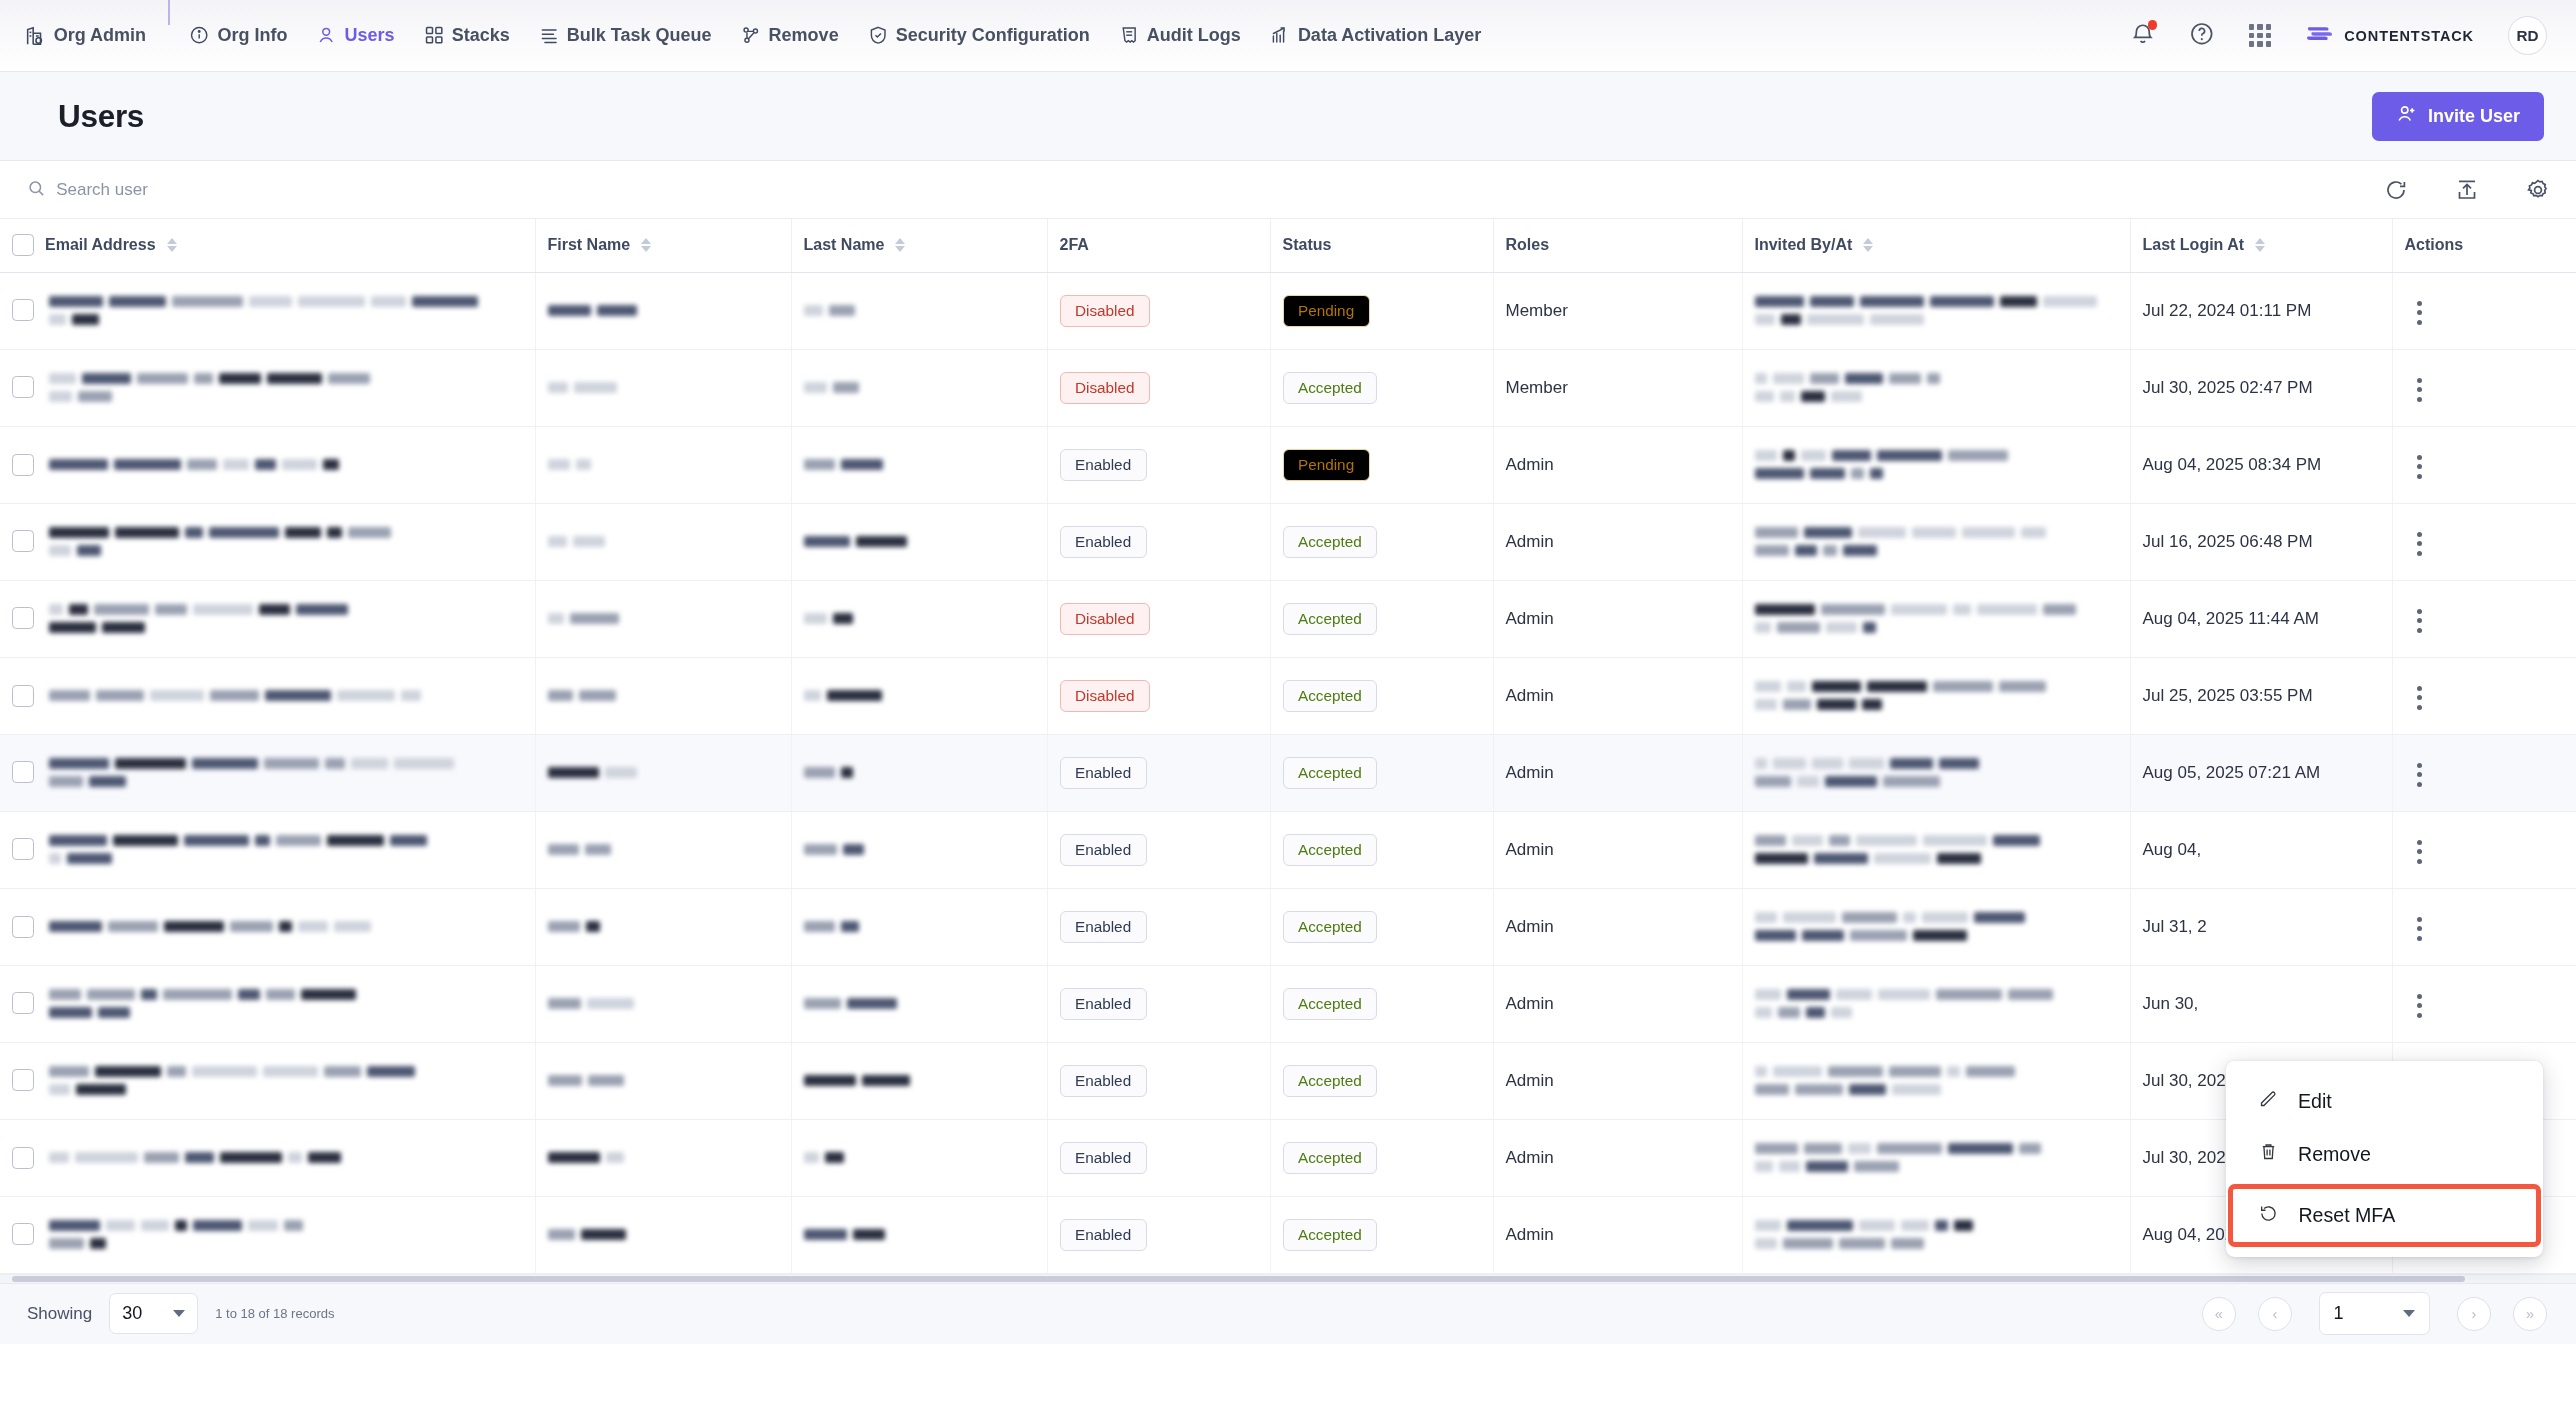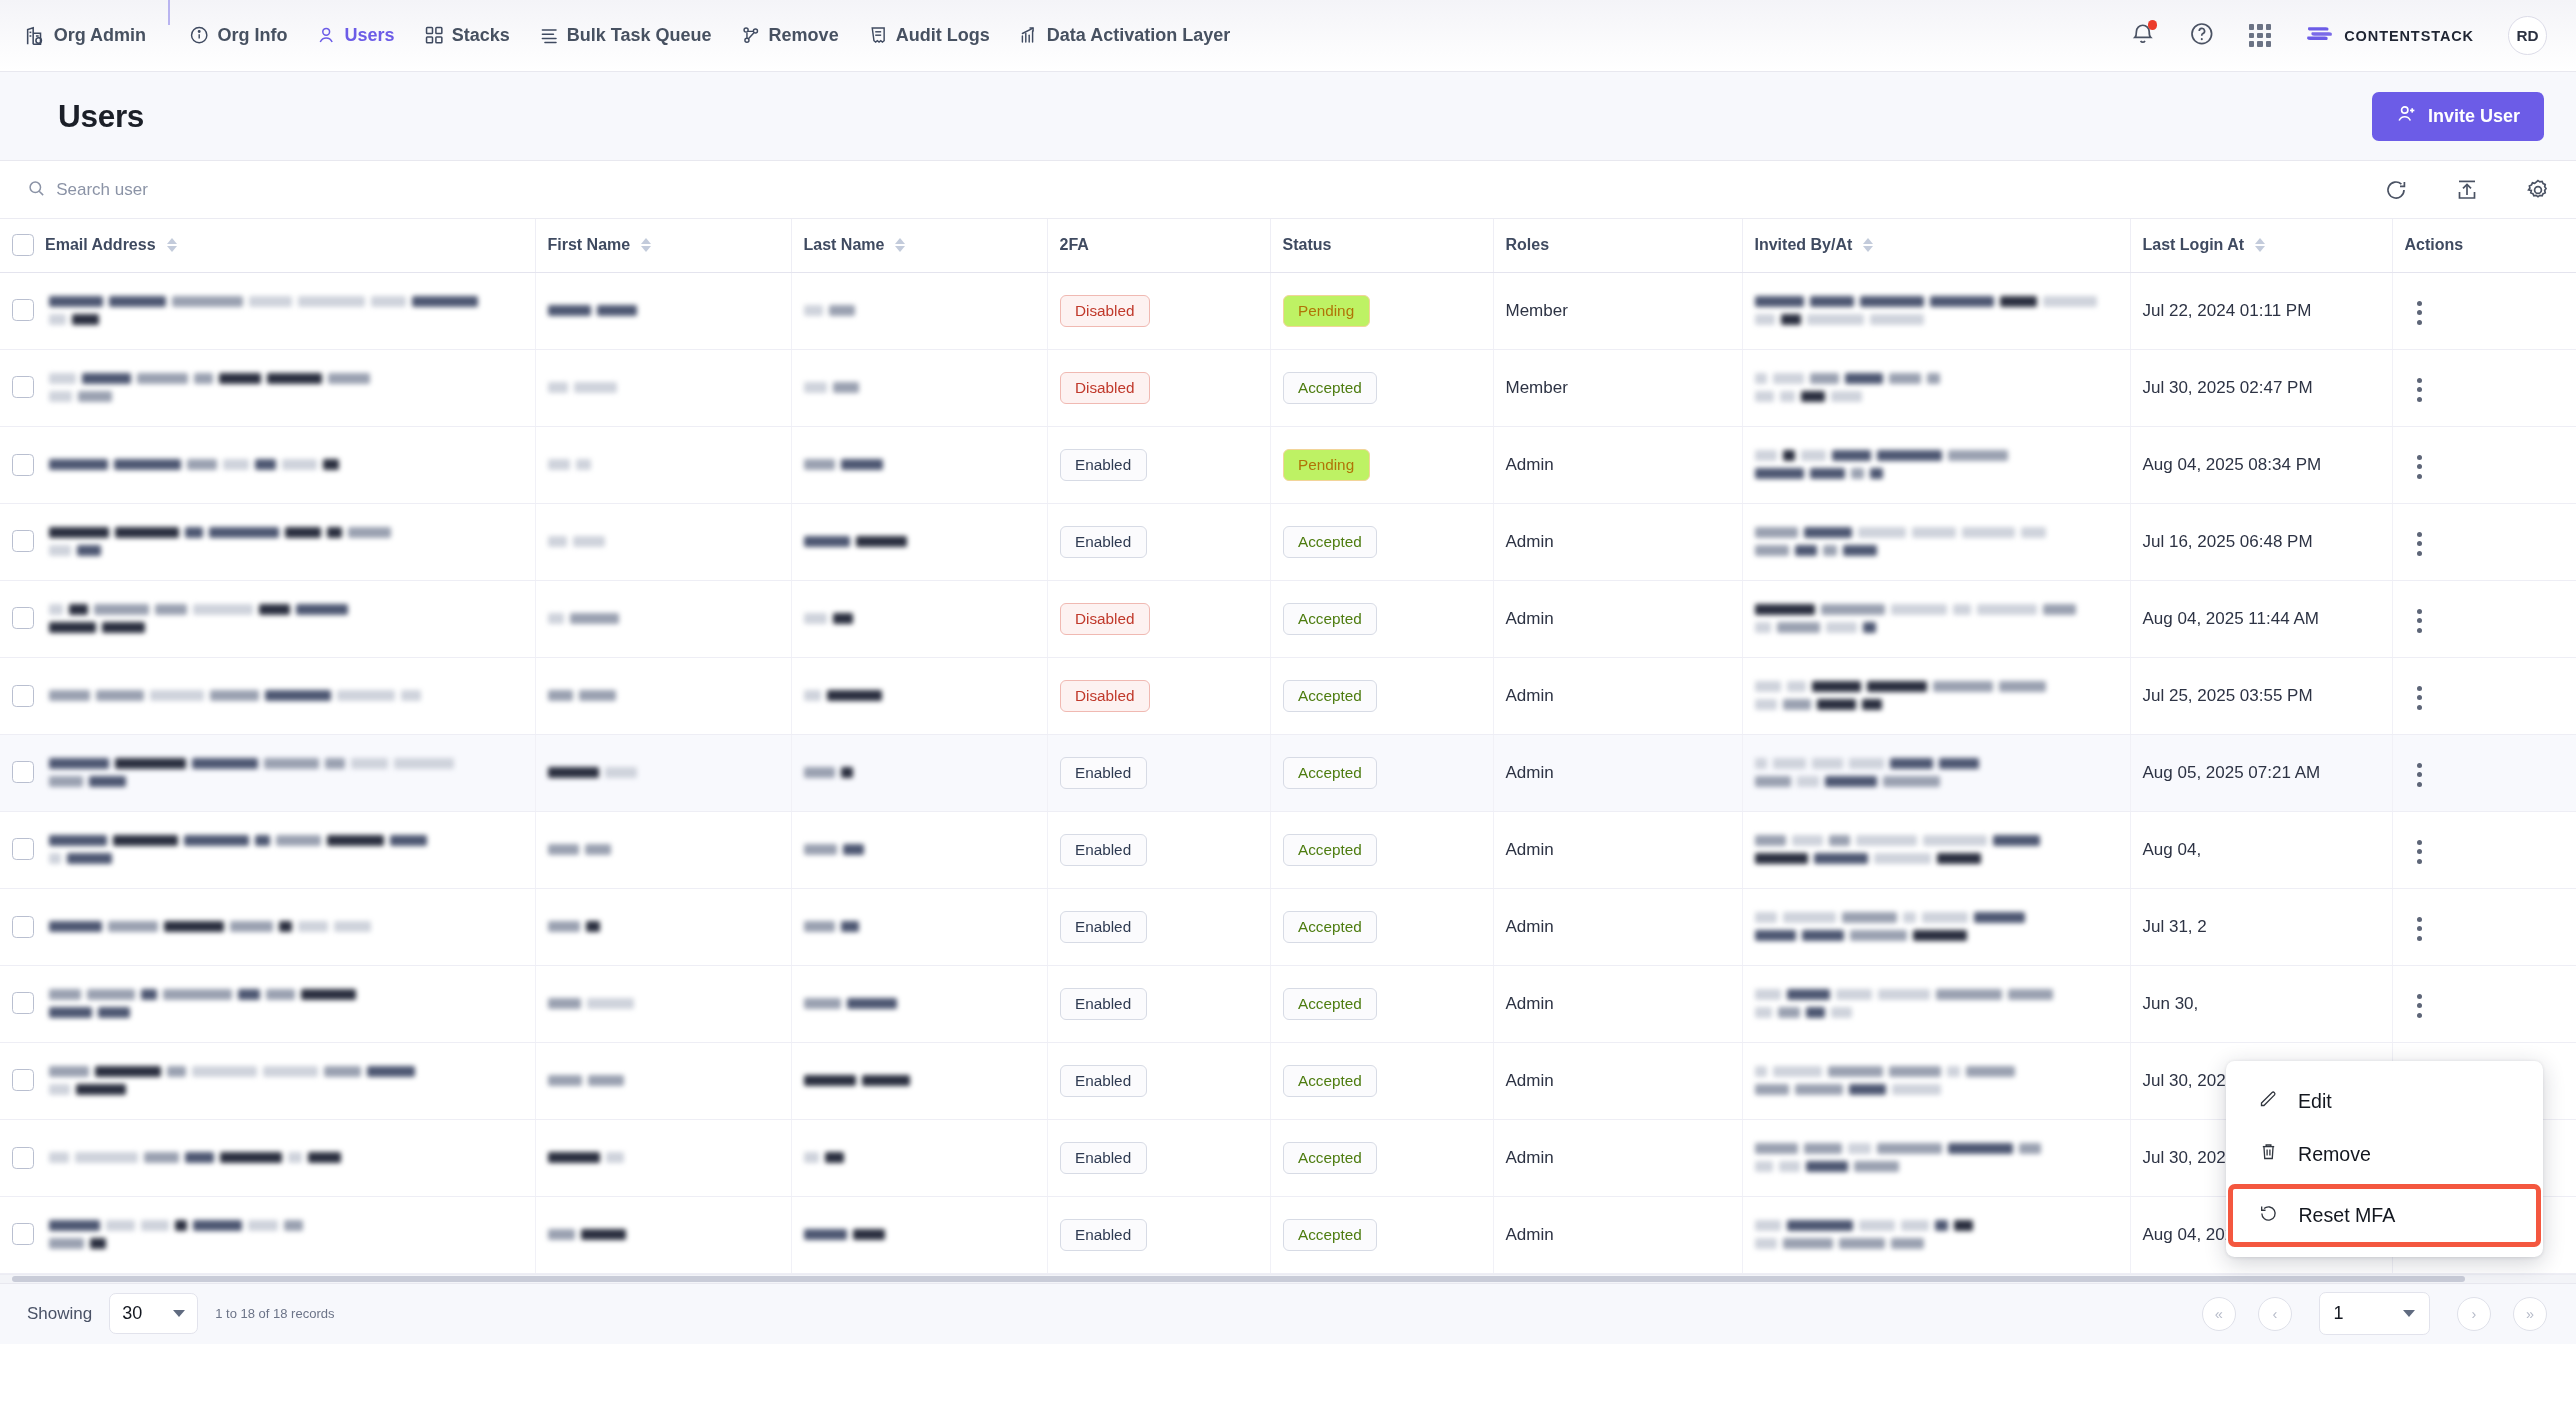--- a/index.html
+++ b/index.html
@@ -131,21 +131,21 @@
   .bl-n { background: #4e5873; }
   .blur-2 { margin-top: 6.8px; }
 
   .pill {
     display: inline-flex; align-items: center; justify-content: center;
     height: 32px; padding: 0 14.5px; border-radius: 6px;
     font-size: 15.3px; font-weight: normal; border: 0.9px solid;
   }
   .pill-disabled { color: #c0392b; border-color: #f0b9b2; background: #fdf2f1; }
   .pill-enabled  { color: #2f3b52; border-color: #d7dbe5; background: #fbfbfd; }
-  .pill-pending  { color: #b07407; border-color: #f2d49a; background: #bef264; }
+  .pill-pending  { color: #b07407; border-color: #f2d49a; background: #000000; }
   .pill-accepted { color: #4d7c0f; border-color: #d7dbe5; background: #fbfbfd; }
 
   .kebab {
     display: inline-flex; flex-direction: column; gap: 4.3px;
     cursor: pointer; padding: 5.1px 12px;
   }
   .kebab i { width: 5.1px; height: 5.1px; border-radius: 50%; background: #5d6577; display: block; }
 
   
   .ctx-menu {
@@ -280,20 +280,29 @@
         <svg width="20.4" height="20.4" viewBox="0 0 24 24" fill="none" stroke="#3f4a60" stroke-width="1.7">
           <circle cx="6" cy="6" r="2.4"></circle>
             <circle cx="17" cy="7" r="2.4"></circle>
             <circle cx="7" cy="18" r="2.4"></circle>
           <path d="M8 7.5 14.7 7.5M7 9 7 15.2M9 16 15 9.5"></path>
         </svg>
       </span>
       <span>Remove</span>
     </div>
 
+    <div class="nav-item">
+      <span class="nav-icon">
+        <svg width="20.4" height="20.4" viewBox="0 0 24 24" fill="none" stroke="#3f4a60" stroke-width="1.7">
+          <path d="M12 2.8 20 6v6c0 5-3.6 8.2-8 9.3C7.6 20.2 4 17 4 12V6z"></path>
+          <polyline points="8.8,12 11,14.2 15.2,10"></polyline>
+        </svg>
+      </span>
+      <span>Security Configuration</span>
+    </div>
 
 
     <div class="nav-item">
       <span class="nav-icon">
         <svg width="20.4" height="20.4" viewBox="0 0 24 24" fill="none" stroke="#3f4a60" stroke-width="1.7">
           <path d="M5 3.5h14v15l-2 1.6-2-1.6-2 1.6-2-1.6-2 1.6-2-1.6z"></path>
           <line x1="8.5" y1="8" x2="15.5" y2="8"></line>
             <line x1="8.5" y1="12" x2="15.5" y2="12"></line>
         </svg>
       </span>

